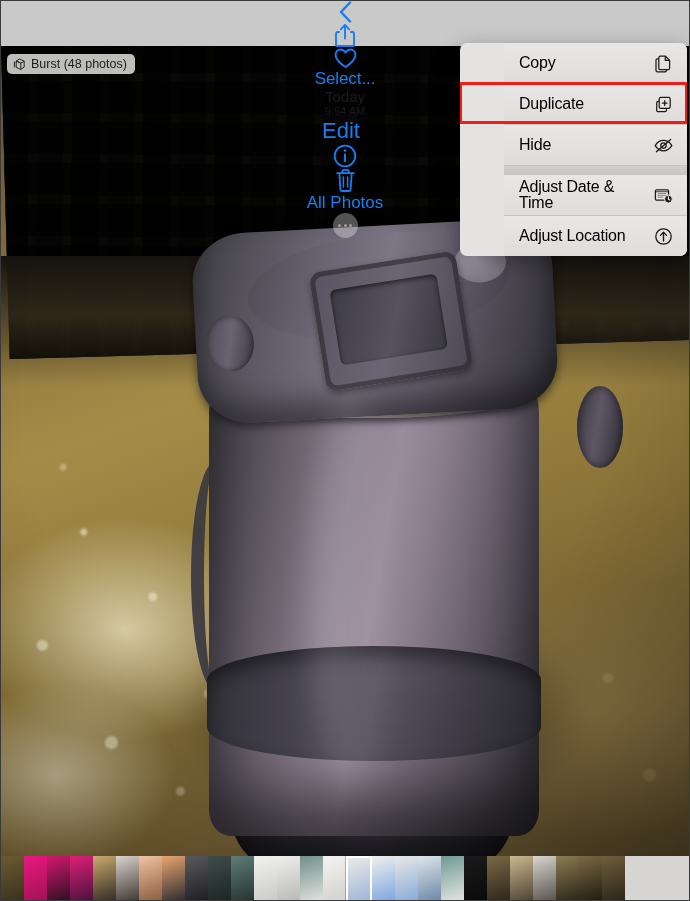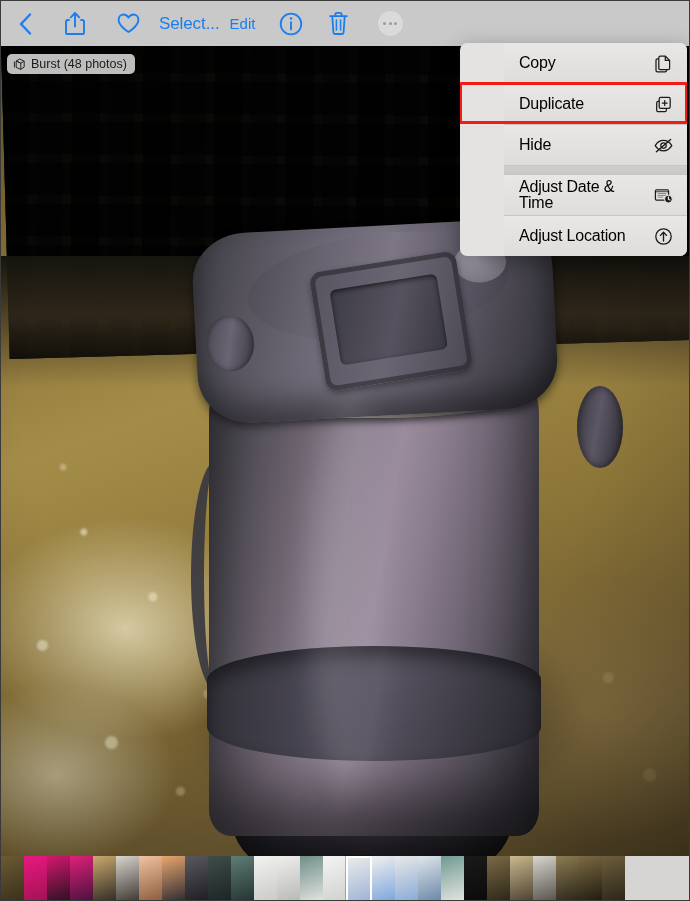--- a/index.html
+++ b/index.html
@@ -30,21 +30,21 @@
   #tb-share { width:52px; }
   #tb-heart { width:54px; }
   #tb-select { padding:0 4px; font-size:17px; letter-spacing:-0.1px; }
   #tb-title {
     flex:1; display:flex; flex-direction:column;
     align-items:center; justify-content:center;
     color:#1c1c1c; line-height:1.08;
   }
   #tb-title .t-main { font-size:15px; font-weight:400; }
   #tb-title .t-sub  { font-size:11px; font-weight:400; margin-top:1px; }
-  #tb-edit { font-size:15px; padding:0 6px; margin-right:8px; }
+  #tb-edit { font-size:22px; padding:0 6px; margin-right:8px; }
   #tb-info { width:44px; }
   #tb-trash { width:50px; }
   #tb-all { font-size:17px; padding:0 4px; }
   #tb-more {
     width:54px;
   }
   #tb-more .dots-circle {
     width:25px; height:25px; border-radius:50%;
     background:rgba(255,255,255,0.32);
     display:flex; align-items:center; justify-content:center;
@@ -257,21 +257,21 @@
     width:26px; border:2px solid #ffffff;
     box-shadow:0 0 0 1px rgba(0,0,0,0.25);
   }
   .strip-fill { flex:1; background:#d6d5d3; }
 </style>
 </head>
 <body>
 
 <div id="screen">
 
-  <div id="toolbar" style="background: rgb(201, 201, 201);">
+  <div id="toolbar" style="background: rgb(201, 201, 201); flex-direction: column;">
 
     <div class="tb-btn tb-icon" id="tb-back">
       <span>
         <svg width="13" height="22" viewBox="0 0 13 22" fill="none">
           <path d="M11 1.5 L2 11 L11 20.5" stroke="#1a7ef0" stroke-width="2.4" stroke-linecap="round" stroke-linejoin="round"></path>
         </svg>
       </span>
     </div>
 
     <div class="tb-btn tb-icon" id="tb-share">
@@ -292,20 +292,24 @@
                    C8.6 1.5 10.4 2.8 11.5 4.6 C12.6 2.8 14.4 1.5 16.5 1.5
                    C19.1 1.5 21.4 3.6 21.4 6.7 C21.4 13 11.5 19 11.5 19 Z" stroke="#1a7ef0" stroke-width="1.9" stroke-linejoin="round"></path>
         </svg>
       </span>
     </div>
 
     <div class="tb-btn" id="tb-select">
       <span>Select...</span>
     </div>
 
+    <div id="tb-title">
+      <span class="t-main">Today</span>
+      <span class="t-sub">9:54 AM</span>
+    </div>
 
     <div class="tb-btn" id="tb-edit">
       <span>Edit</span>
     </div>
 
     <div class="tb-btn tb-icon" id="tb-info">
       <span>
         <svg width="24" height="24" viewBox="0 0 24 24" fill="none">
           <circle cx="12" cy="12" r="10.3" stroke="#1a7ef0" stroke-width="1.8"></circle>
           <circle cx="12" cy="6.6" r="1.25" fill="#1a7ef0"></circle>
@@ -319,20 +323,23 @@
         <svg width="21" height="25" viewBox="0 0 21 25" fill="none">
           <path d="M2.2 5.2 H18.8" stroke="#1a7ef0" stroke-width="1.8" stroke-linecap="round"></path>
           <path d="M7.4 5.2 V3.3 A1.5 1.5 0 0 1 8.9 1.8 H12.1 A1.5 1.5 0 0 1 13.6 3.3 V5.2" stroke="#1a7ef0" stroke-width="1.8" stroke-linejoin="round"></path>
           <path d="M4.3 5.2 L5.4 21.3 A1.9 1.9 0 0 0 7.3 23 H13.7 A1.9 1.9 0 0 0 15.6 21.3 L16.7 5.2" stroke="#1a7ef0" stroke-width="1.8" stroke-linejoin="round"></path>
           <path d="M8.4 9 V19" stroke="#1a7ef0" stroke-width="1.5" stroke-linecap="round"></path>
           <path d="M12.6 9 V19" stroke="#1a7ef0" stroke-width="1.5" stroke-linecap="round"></path>
         </svg>
       </span>
     </div>
 
+    <div class="tb-btn" id="tb-all">
+      <span>All Photos</span>
+    </div>
 
     <div class="tb-btn" id="tb-more">
       <span class="dots-circle">
         <i></i>
           <i></i>
           <i></i>
       </span>
     </div>
   </div>
 

